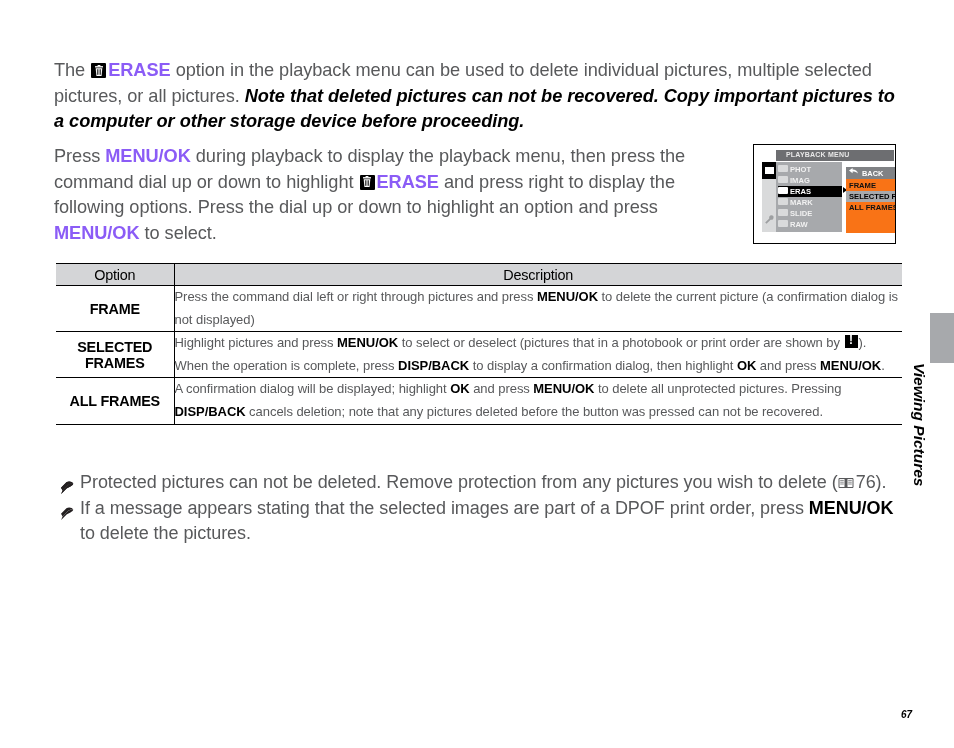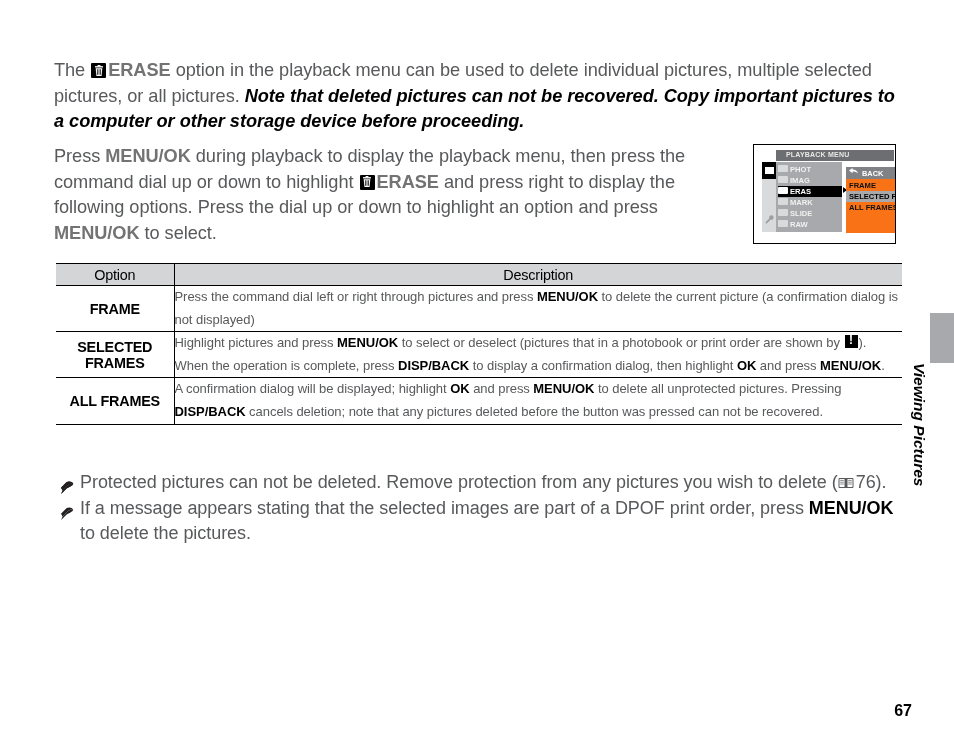--- a/index.html
+++ b/index.html
@@ -73,21 +73,21 @@
 
   
   .para {
     position: absolute;
     font-size: 18.2px;
     line-height: 25.5px;
     color: #58595b;
     letter-spacing: -0.05px;
   }
   .para b, .para strong {
-    color: #737373;
+    color: #8b5cf6;
     font-weight: bold;
   }
   .para i, .para em {
     color: #000;
     font-style: italic;
     font-weight: bold;
   }
   .p1 { left: 54px; top: 58px; width: 845px; }
   .p2 { left: 54px; top: 144px; width: 690px; }
 
@@ -378,22 +378,23 @@
     writing-mode: vertical-rl;
     text-orientation: mixed;
     white-space: nowrap;
   }
 
   
   .pageno {
     position: absolute;
     right: 42px;
     bottom: 28px;
-    font-size: 16px;
-    font-weight: bold;
+    font-size: 10px;
+    font-weight: bold;
+    font-style: italic;
     color: #000;
   }
 </style>
 </head>
 <body>
 
 <div class="page">
 
 
   <div class="para p1"><span>The </span><span class="ib-trash"><svg width="12" height="12" viewBox="0 0 13 13">

